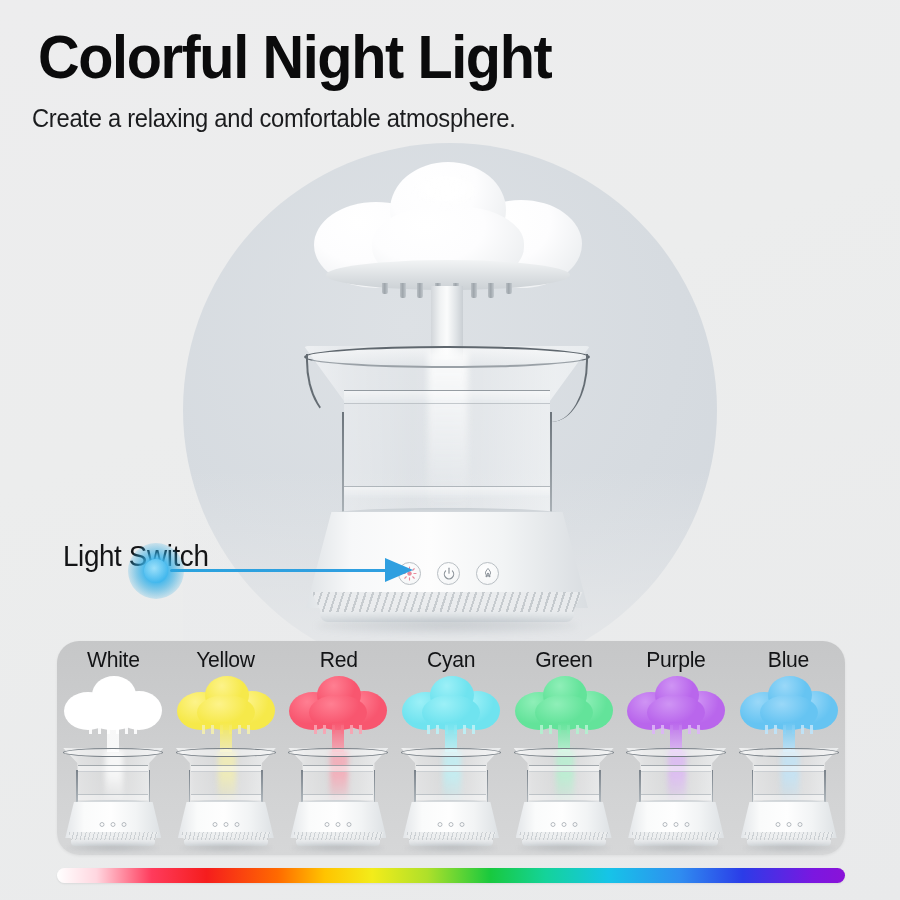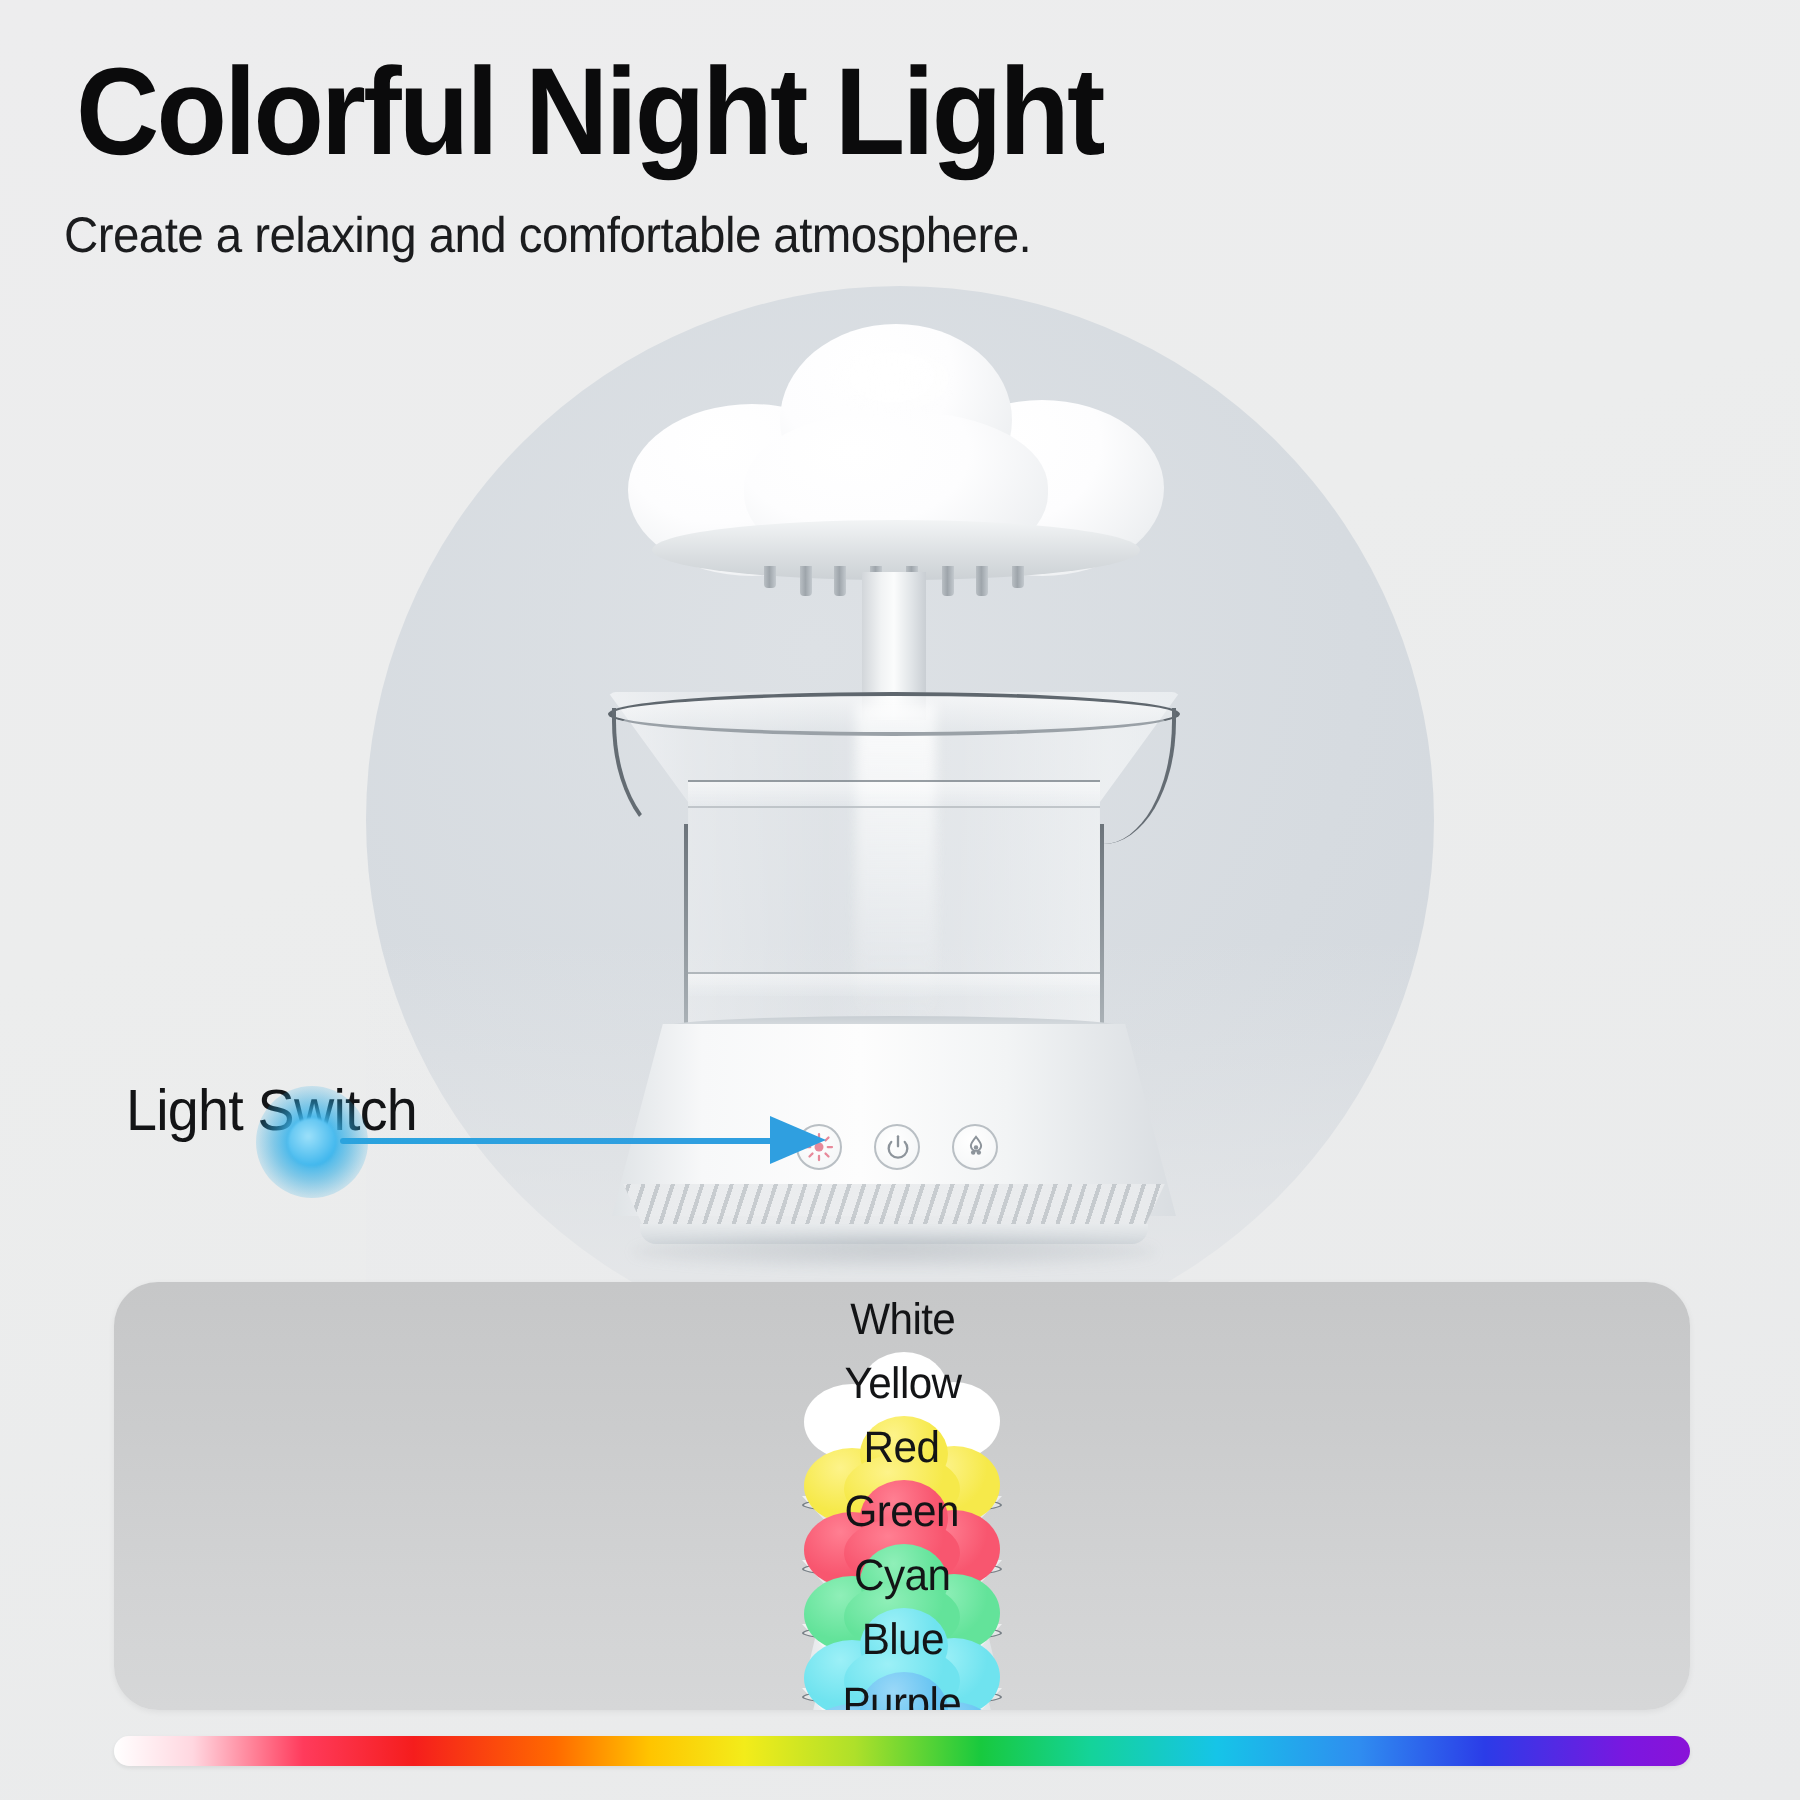--- a/index.html
+++ b/index.html
@@ -307,21 +307,20 @@
     left: 57px; top: 641px;
     width: 788px; height: 214px;
     border-radius: 22px;
     background: linear-gradient(to bottom, #c6c7c8 0%, #cbcccd 34%, #d2d3d4 72%, #d6d7d8 100%);
     box-shadow: 0 1px 3px rgba(0,0,0,0.06);
     overflow: hidden;
   }
   .swatch-row {
     position: absolute; inset: 0;
     display: flex;
-    flex-direction: column;
   }
   .swatch {
     flex: 1 1 0;
     position: relative;
     display: flex;
     flex-direction: column;
     align-items: center;
   }
   .swatch-label {
     margin-top: 6px;
@@ -679,20 +678,59 @@
               <i></i>
               <i></i>
               <i></i>
             </div>
             <div class="mini-vents"></div>
             <div class="mini-foot"></div>
             <div class="mini-shadow"></div>
           </div>
         </div>
         <div class="swatch">
+          <div class="swatch-label">Cyan</div>
+          <div class="mini">
+            <div class="mini-cloud">
+              <div class="mini-lobe mc-left" style="background: radial-gradient(at 38% 26%, rgb(156, 240, 247) 0%, rgb(111, 227, 239) 55%, rgb(111, 227, 239) 100%);"></div>
+              <div class="mini-lobe mc-right" style="background: radial-gradient(at 38% 26%, rgb(156, 240, 247) 0%, rgb(111, 227, 239) 55%, rgb(111, 227, 239) 100%);"></div>
+              <div class="mini-lobe mc-peak" style="background: radial-gradient(at 38% 26%, rgb(156, 240, 247) 0%, rgb(111, 227, 239) 55%, rgb(111, 227, 239) 100%);"></div>
+              <div class="mini-lobe mc-mid" style="background: radial-gradient(at 38% 26%, rgb(156, 240, 247) 0%, rgb(111, 227, 239) 55%, rgb(111, 227, 239) 100%);"></div>
+            </div>
+            <div class="mini-nozzles">
+              <i style="background: rgb(189, 241, 246); opacity: 0.9;"></i>
+              <i style="background: rgb(189, 241, 246); opacity: 0.9;"></i>
+              <i style="background: rgb(189, 241, 246); opacity: 0.9;"></i>
+              <i style="background: rgb(189, 241, 246); opacity: 0.9;"></i>
+              <i style="background: rgb(189, 241, 246); opacity: 0.9;"></i>
+              <i style="background: rgb(189, 241, 246); opacity: 0.9;"></i>
+            </div>
+            <div class="mini-stem" style="background: linear-gradient(rgb(111, 227, 239), rgb(189, 241, 246)); opacity: 0.85;"></div>
+            <div class="mini-tank">
+              <div class="mini-tank-body"></div>
+              <div class="mini-mist" style="background: linear-gradient(rgb(189, 241, 246) 0%, rgb(189, 241, 246) 45%, rgba(255, 255, 255, 0) 100%); opacity: 0.75;"></div>
+              <div class="mini-rim"></div>
+              <div class="mini-wall-l"></div>
+              <div class="mini-wall-r"></div>
+              <div class="mini-line"></div>
+              <div class="mini-line2"></div>
+            </div>
+            <div class="mini-base-edge"></div>
+            <div class="mini-base"></div>
+            <div class="mini-ctrls">
+              <i></i>
+              <i></i>
+              <i></i>
+            </div>
+            <div class="mini-vents"></div>
+            <div class="mini-foot"></div>
+            <div class="mini-shadow"></div>
+          </div>
+        </div>
+        <div class="swatch">
           <div class="swatch-label">Green</div>
           <div class="mini">
             <div class="mini-cloud">
               <div class="mini-lobe mc-left" style="background: radial-gradient(at 38% 26%, rgb(143, 239, 184) 0%, rgb(99, 227, 154) 55%, rgb(99, 227, 154) 100%);"></div>
               <div class="mini-lobe mc-right" style="background: radial-gradient(at 38% 26%, rgb(143, 239, 184) 0%, rgb(99, 227, 154) 55%, rgb(99, 227, 154) 100%);"></div>
               <div class="mini-lobe mc-peak" style="background: radial-gradient(at 38% 26%, rgb(143, 239, 184) 0%, rgb(99, 227, 154) 55%, rgb(99, 227, 154) 100%);"></div>
               <div class="mini-lobe mc-mid" style="background: radial-gradient(at 38% 26%, rgb(143, 239, 184) 0%, rgb(99, 227, 154) 55%, rgb(99, 227, 154) 100%);"></div>
             </div>
             <div class="mini-nozzles">
               <i style="background: rgb(179, 242, 207); opacity: 0.9;"></i>
@@ -718,40 +756,40 @@
               <i></i>
               <i></i>
               <i></i>
             </div>
             <div class="mini-vents"></div>
             <div class="mini-foot"></div>
             <div class="mini-shadow"></div>
           </div>
         </div>
         <div class="swatch">
-          <div class="swatch-label">Cyan</div>
+          <div class="swatch-label">Purple</div>
           <div class="mini">
             <div class="mini-cloud">
-              <div class="mini-lobe mc-left" style="background: radial-gradient(at 38% 26%, rgb(156, 240, 247) 0%, rgb(111, 227, 239) 55%, rgb(111, 227, 239) 100%);"></div>
-              <div class="mini-lobe mc-right" style="background: radial-gradient(at 38% 26%, rgb(156, 240, 247) 0%, rgb(111, 227, 239) 55%, rgb(111, 227, 239) 100%);"></div>
-              <div class="mini-lobe mc-peak" style="background: radial-gradient(at 38% 26%, rgb(156, 240, 247) 0%, rgb(111, 227, 239) 55%, rgb(111, 227, 239) 100%);"></div>
-              <div class="mini-lobe mc-mid" style="background: radial-gradient(at 38% 26%, rgb(156, 240, 247) 0%, rgb(111, 227, 239) 55%, rgb(111, 227, 239) 100%);"></div>
+              <div class="mini-lobe mc-left" style="background: radial-gradient(at 38% 26%, rgb(207, 148, 244) 0%, rgb(185, 102, 236) 55%, rgb(185, 102, 236) 100%);"></div>
+              <div class="mini-lobe mc-right" style="background: radial-gradient(at 38% 26%, rgb(207, 148, 244) 0%, rgb(185, 102, 236) 55%, rgb(185, 102, 236) 100%);"></div>
+              <div class="mini-lobe mc-peak" style="background: radial-gradient(at 38% 26%, rgb(207, 148, 244) 0%, rgb(185, 102, 236) 55%, rgb(185, 102, 236) 100%);"></div>
+              <div class="mini-lobe mc-mid" style="background: radial-gradient(at 38% 26%, rgb(207, 148, 244) 0%, rgb(185, 102, 236) 55%, rgb(185, 102, 236) 100%);"></div>
             </div>
             <div class="mini-nozzles">
-              <i style="background: rgb(189, 241, 246); opacity: 0.9;"></i>
-              <i style="background: rgb(189, 241, 246); opacity: 0.9;"></i>
-              <i style="background: rgb(189, 241, 246); opacity: 0.9;"></i>
-              <i style="background: rgb(189, 241, 246); opacity: 0.9;"></i>
-              <i style="background: rgb(189, 241, 246); opacity: 0.9;"></i>
-              <i style="background: rgb(189, 241, 246); opacity: 0.9;"></i>
-            </div>
-            <div class="mini-stem" style="background: linear-gradient(rgb(111, 227, 239), rgb(189, 241, 246)); opacity: 0.85;"></div>
+              <i style="background: rgb(221, 181, 247); opacity: 0.9;"></i>
+              <i style="background: rgb(221, 181, 247); opacity: 0.9;"></i>
+              <i style="background: rgb(221, 181, 247); opacity: 0.9;"></i>
+              <i style="background: rgb(221, 181, 247); opacity: 0.9;"></i>
+              <i style="background: rgb(221, 181, 247); opacity: 0.9;"></i>
+              <i style="background: rgb(221, 181, 247); opacity: 0.9;"></i>
+            </div>
+            <div class="mini-stem" style="background: linear-gradient(rgb(185, 102, 236), rgb(221, 181, 247)); opacity: 0.85;"></div>
             <div class="mini-tank">
               <div class="mini-tank-body"></div>
-              <div class="mini-mist" style="background: linear-gradient(rgb(189, 241, 246) 0%, rgb(189, 241, 246) 45%, rgba(255, 255, 255, 0) 100%); opacity: 0.75;"></div>
+              <div class="mini-mist" style="background: linear-gradient(rgb(221, 181, 247) 0%, rgb(221, 181, 247) 45%, rgba(255, 255, 255, 0) 100%); opacity: 0.75;"></div>
               <div class="mini-rim"></div>
               <div class="mini-wall-l"></div>
               <div class="mini-wall-r"></div>
               <div class="mini-line"></div>
               <div class="mini-line2"></div>
             </div>
             <div class="mini-base-edge"></div>
             <div class="mini-base"></div>
             <div class="mini-ctrls">
               <i></i>
@@ -795,57 +833,18 @@
             <div class="mini-ctrls">
               <i></i>
               <i></i>
               <i></i>
             </div>
             <div class="mini-vents"></div>
             <div class="mini-foot"></div>
             <div class="mini-shadow"></div>
           </div>
         </div>
-        <div class="swatch">
-          <div class="swatch-label">Purple</div>
-          <div class="mini">
-            <div class="mini-cloud">
-              <div class="mini-lobe mc-left" style="background: radial-gradient(at 38% 26%, rgb(207, 148, 244) 0%, rgb(185, 102, 236) 55%, rgb(185, 102, 236) 100%);"></div>
-              <div class="mini-lobe mc-right" style="background: radial-gradient(at 38% 26%, rgb(207, 148, 244) 0%, rgb(185, 102, 236) 55%, rgb(185, 102, 236) 100%);"></div>
-              <div class="mini-lobe mc-peak" style="background: radial-gradient(at 38% 26%, rgb(207, 148, 244) 0%, rgb(185, 102, 236) 55%, rgb(185, 102, 236) 100%);"></div>
-              <div class="mini-lobe mc-mid" style="background: radial-gradient(at 38% 26%, rgb(207, 148, 244) 0%, rgb(185, 102, 236) 55%, rgb(185, 102, 236) 100%);"></div>
-            </div>
-            <div class="mini-nozzles">
-              <i style="background: rgb(221, 181, 247); opacity: 0.9;"></i>
-              <i style="background: rgb(221, 181, 247); opacity: 0.9;"></i>
-              <i style="background: rgb(221, 181, 247); opacity: 0.9;"></i>
-              <i style="background: rgb(221, 181, 247); opacity: 0.9;"></i>
-              <i style="background: rgb(221, 181, 247); opacity: 0.9;"></i>
-              <i style="background: rgb(221, 181, 247); opacity: 0.9;"></i>
-            </div>
-            <div class="mini-stem" style="background: linear-gradient(rgb(185, 102, 236), rgb(221, 181, 247)); opacity: 0.85;"></div>
-            <div class="mini-tank">
-              <div class="mini-tank-body"></div>
-              <div class="mini-mist" style="background: linear-gradient(rgb(221, 181, 247) 0%, rgb(221, 181, 247) 45%, rgba(255, 255, 255, 0) 100%); opacity: 0.75;"></div>
-              <div class="mini-rim"></div>
-              <div class="mini-wall-l"></div>
-              <div class="mini-wall-r"></div>
-              <div class="mini-line"></div>
-              <div class="mini-line2"></div>
-            </div>
-            <div class="mini-base-edge"></div>
-            <div class="mini-base"></div>
-            <div class="mini-ctrls">
-              <i></i>
-              <i></i>
-              <i></i>
-            </div>
-            <div class="mini-vents"></div>
-            <div class="mini-foot"></div>
-            <div class="mini-shadow"></div>
-          </div>
-        </div>
       </div>
   </div>
 
   <div id="rainbow-bar" title=""></div>
 
 </div>
 
 </body></html>

